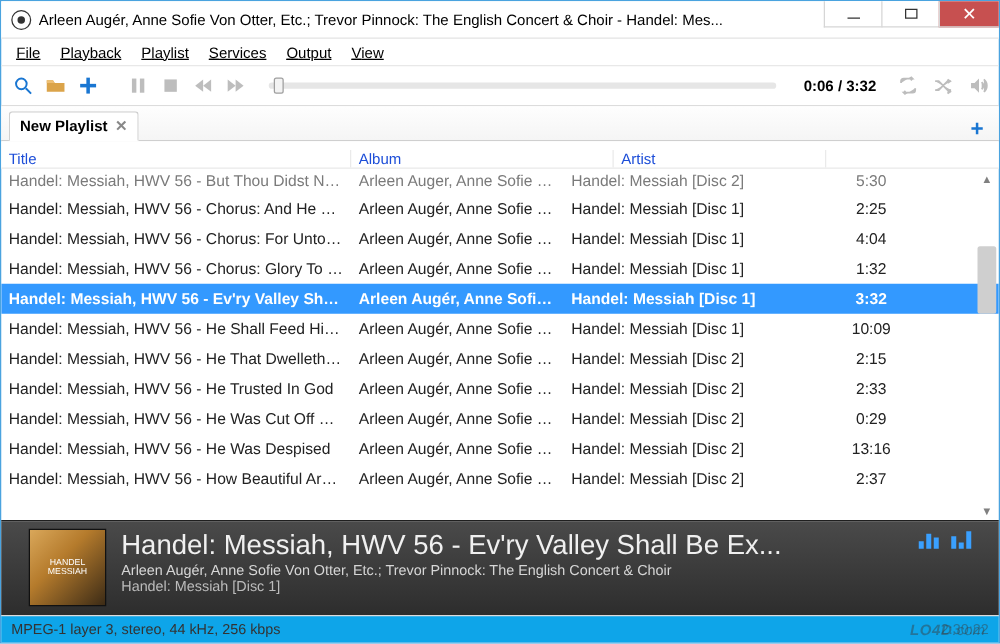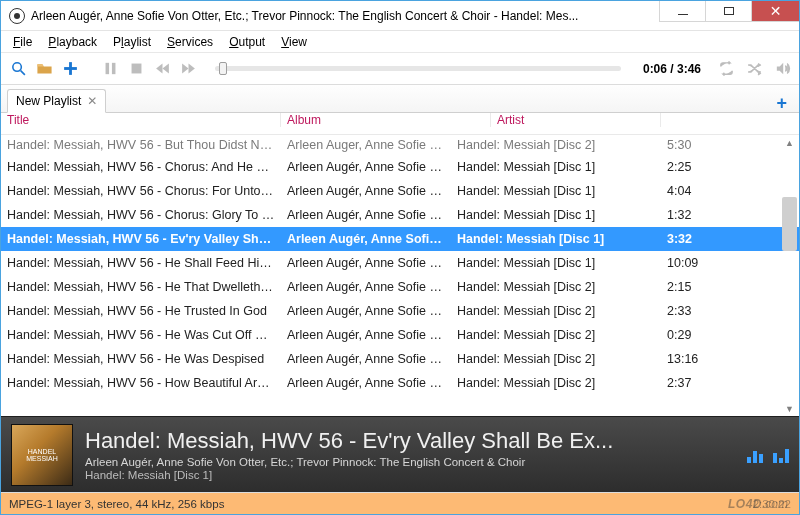--- a/index.html
+++ b/index.html
@@ -13,80 +13,80 @@
 .titlebar .title { flex:1; font-size:12px; color:#000; white-space:nowrap; overflow:hidden; text-overflow:ellipsis; }
 .titlebar .winbtns { display:flex; height:21px; align-self:flex-start;}
 .winbtn { width:46px; display:flex; align-items:center; justify-content:center; font-size:12px; color:#333; background:#fff; border-left:1px solid #d6d6d6; border-bottom:1px solid #d6d6d6;}
 .winbtn.close { background:#c75050; color:#fff; width:48px;}
 .winbtn.min span{display:block;width:10px;border-bottom:1.5px solid #333; margin-top:6px;}
 .winbtn.max span{display:block;width:10px;height:8px;border:1.5px solid #333;}
 .winbtn.close span{font-size:14px;line-height:1;}
 
 
 .menubar { height:22px; display:flex; align-items:center; padding:0 4px; gap:0; font-size:12px; border-bottom:1px solid #e8e8e8;}
-.menuitem { padding:16px 8px; cursor:default;}
+.menuitem { padding:16px 8px; cursor:default;text-decoration:underline;}
 .menuitem u{text-decoration:underline;}
 
 
 .toolbar { height:32px; display:flex; align-items:center; padding:0 8px; gap:8px; border-bottom:1px solid #dcdcdc;}
 .ticon { width:18px; height:18px; display:flex; align-items:center; justify-content:center; color:#1976d2; }
 .ticon svg { width:17px; height:17px; }
 .tgrey svg path, .tgrey svg rect, .tgrey svg polygon { fill:#bdbdbd; }
 .tgrey { color:#bdbdbd; }
 .slider { flex:1; height:5px; background:#e6e6e6; border-radius:3px; position:relative; margin:0 10px; }
 .slider .knob { position:absolute; left:4px; top:-4px; width:8px; height:13px; background:#f3f3f3; border:1px solid #9e9e9e; border-radius:2px;}
 .time { font-size:12px; color:#000; font-weight:600; margin:0 8px 0 4px;}
 .right-icons { display:flex; gap:10px; align-items:center; }
 
 
 .tabbar { height:28px; display:flex; align-items:flex-end; padding:0 6px; border-bottom:1px solid #cfcfcf; background:linear-gradient(#fefefe,#f5f5f5);}
-.tab { display:flex; align-items:center; gap:6px; height:24px; padding:0 8px; border:1px solid #cfcfcf; border-bottom:1px solid #fff; background:#fff; font-size:12px; font-weight:400; border-radius:3px 3px 0 0; position:relative; top:1px;justify-content:space-between;}
+.tab { display:flex; align-items:center; gap:6px; height:24px; padding:0 8px; border:1px solid #cfcfcf; border-bottom:1px solid #fff; background:#fff; font-size:12px; font-weight:700; border-radius:3px 3px 0 0; position:relative; top:1px;justify-content:space-between;}
 .tab .closex { color:#888; font-size:12px; cursor:default;}
 .tabbar .spacer { flex:1; }
 .addtab { color:#1976d2; font-size:18px; font-weight:bold; padding:0 6px; cursor:default; line-height:1;}
 
 
-.colheaders { height:22px; display:flex; font-size:12px; color:#be185d; border-bottom:1px solid #e9e9e9; align-items:flex-start; background:#fff;}
+.colheaders { height:22px; display:flex; font-size:12px; color:#1d4ed8; border-bottom:1px solid #e9e9e9; align-items:flex-end; background:#fff;}
 .ch { padding:0 6px; border-right:1px solid #eaeaea; white-space:nowrap; overflow:hidden; text-overflow:ellipsis;}
 .ch.title { width:280px; }
 .ch.artist { width:170px; }
 .ch.album { width:210px; }
 .ch.time { flex:1; text-align:right; border-right:none; padding-right:30px;}
 
 
 .rows { flex:1; overflow:hidden; position:relative; font-size:12.5px; }
 .row { display:flex; height:24px; align-items:center; color:#222;}
 .row.selected { background:#3399ff; color:#fff; font-weight:600;}
 .cell { padding:0 6px; white-space:nowrap; overflow:hidden; text-overflow:ellipsis; }
 .cell.title { width:280px; }
 .cell.artist { width:170px; }
 .cell.album { width:210px; }
-.cell.tm { width:72px; text-align:left; }
+.cell.tm { width:72px; text-align:center; }
 .rows .track-scroll { position:absolute; right:2px; top:0; bottom:0; width:15px; }
 .track-scroll .bar { position:absolute; top:62px; height:54px; right:0; width:15px; background:#cfcfcf; border-radius:2px;}
 .track-scroll .arrow { position:absolute; right:0; width:15px; height:15px; display:flex; align-items:center; justify-content:center; color:#808080; font-size:9px;}
 .track-scroll .arrow.up{top:0;} .track-scroll .arrow.down{bottom:0;}
 
 .row0 { height:20px; color:#7a7a7a;}
 
 
-.nowplaying { height:76px; background:linear-gradient(#4a4a4a,#2d2d2d); display:flex; align-items:center; padding:6px 10px; gap:12px; color:#e5e5e5; border-top:1px solid #1f1f1f;}
+.nowplaying { height:76px; background:linear-gradient(#4a4a4a,#2d2d2d); display:flex; padding:6px 22px; gap:12px; color:#e5e5e5; border-top:1px solid #1f1f1f;}
 .npart { width:62px; height:62px; background:linear-gradient(135deg,#d9a75a 0%, #b57b2c 40%, #3c2b16 100%); border:1px solid #111; display:flex; align-items:center; justify-content:center; font-size:7px; color:#fff; text-align:center;}
 .npinfo { flex:1; overflow:hidden;}
 .nptitle { font-size:22px; color:#f0f0f0; white-space:nowrap; overflow:hidden; text-overflow:ellipsis; font-weight:400;}
 .npartist { font-size:11.5px; color:#d6d6d6; white-space:nowrap; overflow:hidden; text-overflow:ellipsis; margin-top:2px;}
 .npalbum { font-size:11.5px; color:#bcbcbc; margin-top:1px;}
 .npicons { display:flex; gap:10px; }
 .vbars { display:flex; gap:2px; align-items:flex-end; height:16px;}
 .vbars span { width:4px; background:#3aa0ff;}
 .vbars.b1 span:nth-child(1){height:6px;} .vbars.b1 span:nth-child(2){height:12px;} .vbars.b1 span:nth-child(3){height:9px;}
 .vbars.b2 span:nth-child(1){height:10px;} .vbars.b2 span:nth-child(2){height:5px;} .vbars.b2 span:nth-child(3){height:14px;}
 
 
-.statusbar { height:22px; background:#fdba74; border-top:1px solid #dcdcdc; display:flex; align-items:center; font-size:11.5px; padding:0 8px; color:#333;}
+.statusbar { height:22px; background:#0ea5e9; border-top:1px solid #dcdcdc; display:flex; align-items:center; font-size:11.5px; padding:0 8px; color:#333;}
 .statusbar .sp { flex:1; }
 .statusbar .wm { position:absolute; right:12px; bottom:4px; font-size:12px; color:rgba(60,60,60,0.45); font-style:italic;}
 .lo4d { font-weight:700; letter-spacing:0.5px;}
 </style>
 </head>
 <body>
 
 <div class="window">
 
   <div class="titlebar">
@@ -153,21 +153,21 @@
       </span>
     <span class="ticon tgrey">
         <svg viewBox="0 0 24 24">
           <polygon points="3,5 12,12 3,19"></polygon>
           <polygon points="12,5 21,12 12,19"></polygon>
         </svg>
       </span>
     <div class="slider">
         <div class="knob"></div>
       </div>
-    <span class="time">0:06 / 3:46</span>
+    <span class="time">0:06 / 3:32</span>
     <div class="right-icons">
       <span class="ticon tgrey">
           <svg viewBox="0 0 24 24">
             <path fill="none" stroke="#bdbdbd" stroke-width="2" d="M4 9V7a3 3 0 013-3h10l-2-2m2 2l-2 2M20 15v2a3 3 0 01-3 3H7l2 2m-2-2l2-2"></path>
           </svg>
         </span>
       <span class="ticon tgrey">
           <svg viewBox="0 0 24 24">
             <path fill="none" stroke="#bdbdbd" stroke-width="2" d="M3 7h4l10 10h4m0-10h-4L7 17H3m14-12l3 2-3 2m0 8l3 2-3 2"></path>
           </svg>

